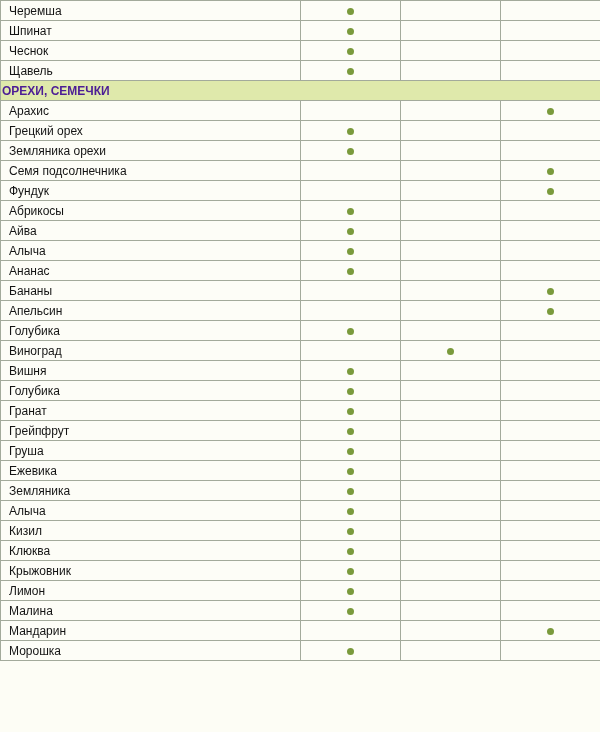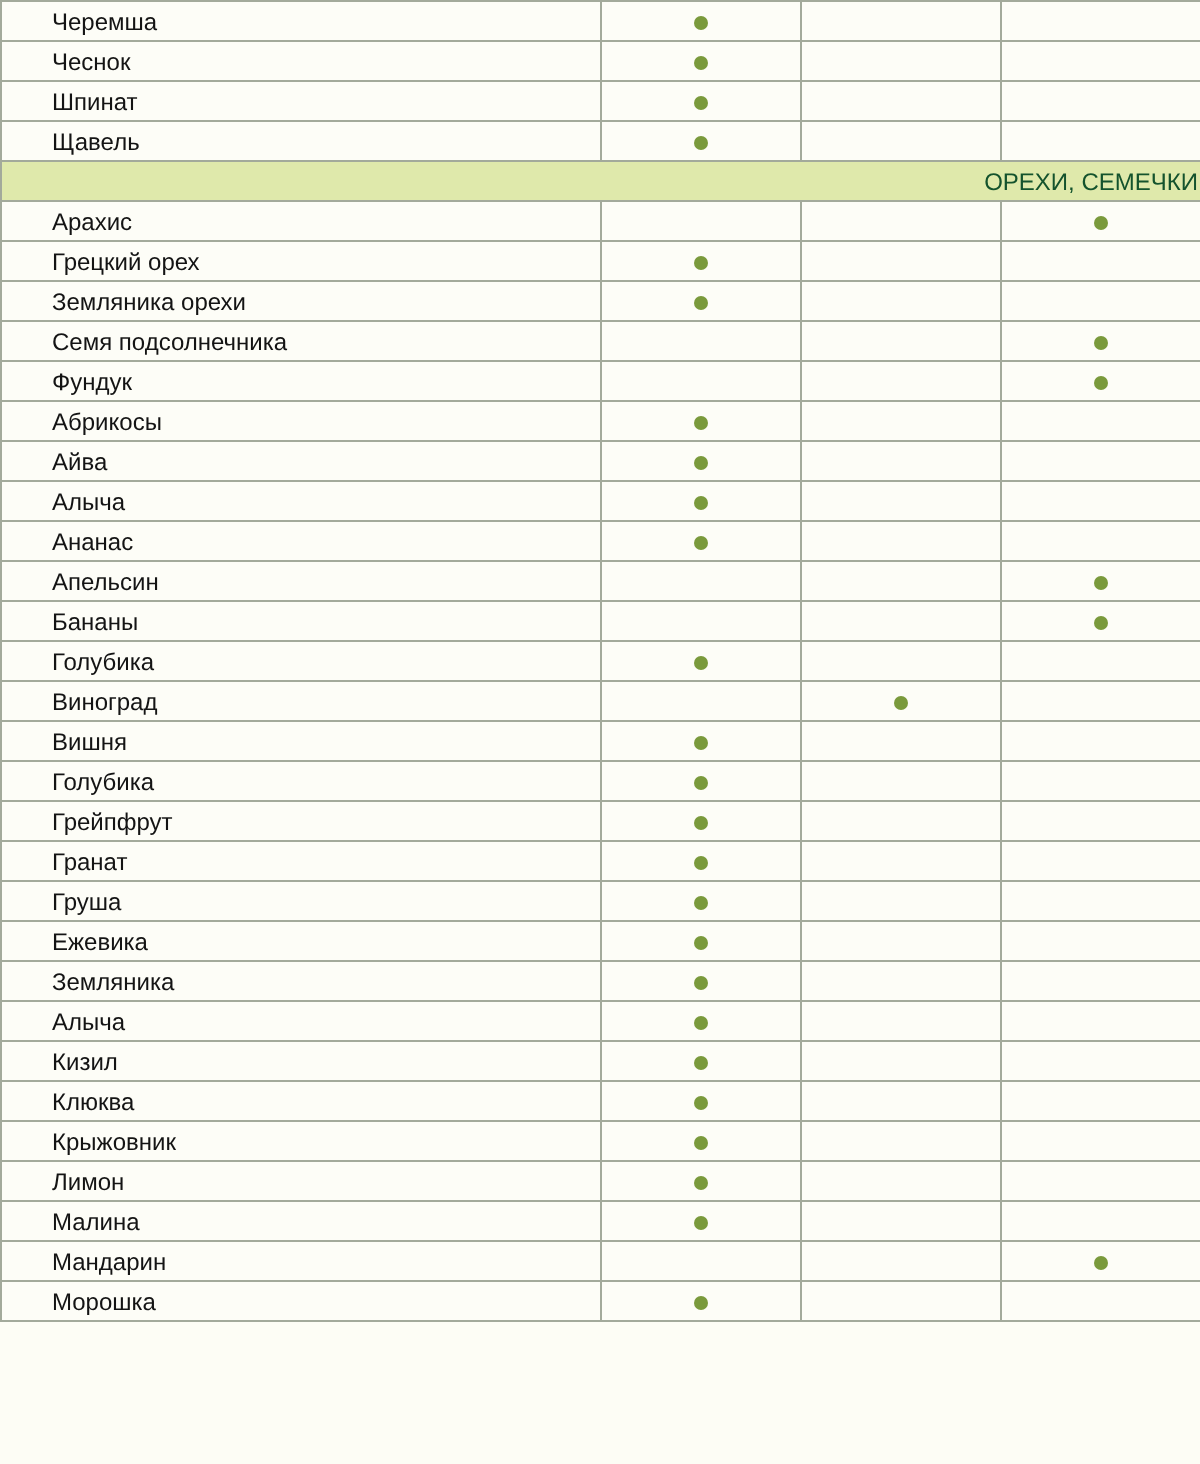--- a/index.html
+++ b/index.html
@@ -21,42 +21,42 @@
   td {
     border: 1px solid #a3aa9b;
     height: 20px;
     font-size: 12px;
     color: #141414;
     box-sizing: border-box;
     overflow: hidden;
     white-space: nowrap;
   }
   td.name-cell {
-    padding: 0 4px 0 25px;
+    padding: 0 4px 0 8px;
     background: #fdfdf7;
     vertical-align: middle;
   }
   td.dot-cell {
     text-align: center;
     vertical-align: middle;
     background: #fdfdf7;
   }
   span.dot {
     display: inline-block;
     width: 7px;
     height: 7px;
     border-radius: 50%;
     background: #7a9a3c;
     vertical-align: middle;
   }
   td.section-cell {
     background: #dfe9ab;
-    text-align: right;
-    font-weight: normal;
-    color: #14532d;
+    text-align: left;
+    font-weight: bold;
+    color: #4c1d95;
     vertical-align: middle;
   }
 </style>
 </head>
 <body>
 
 <table class="food-table">
   <colgroup>
     <col style="width:300px">
     <col style="width:100px">
@@ -64,32 +64,32 @@
     <col style="width:100px">
   </colgroup>
   <tbody>
       <tr>
         <td class="name-cell">Черемша</td>
         <td class="dot-cell"><span class="dot" style="background: rgb(122, 154, 60);"></span></td>
         <td class="dot-cell"></td>
         <td class="dot-cell"></td>
       </tr>
       <tr>
+        <td class="name-cell">Шпинат</td>
+        <td class="dot-cell"><span class="dot" style="background: rgb(122, 154, 60);"></span></td>
+        <td class="dot-cell"></td>
+        <td class="dot-cell"></td>
+      </tr>
+      <tr>
         <td class="name-cell">Чеснок</td>
         <td class="dot-cell"><span class="dot" style="background: rgb(122, 154, 60);"></span></td>
         <td class="dot-cell"></td>
         <td class="dot-cell"></td>
       </tr>
       <tr>
-        <td class="name-cell">Шпинат</td>
-        <td class="dot-cell"><span class="dot" style="background: rgb(122, 154, 60);"></span></td>
-        <td class="dot-cell"></td>
-        <td class="dot-cell"></td>
-      </tr>
-      <tr>
         <td class="name-cell">Щавель</td>
         <td class="dot-cell"><span class="dot" style="background: rgb(122, 154, 60);"></span></td>
         <td class="dot-cell"></td>
         <td class="dot-cell"></td>
       </tr>
       <tr>
         <td colspan="4" class="section-cell" style="background: rgb(223, 233, 171);">ОРЕХИ, СЕМЕЧКИ</td>
       </tr>
       <tr>
         <td class="name-cell">Арахис</td>
@@ -139,32 +139,32 @@
         <td class="dot-cell"></td>
         <td class="dot-cell"></td>
       </tr>
       <tr>
         <td class="name-cell">Ананас</td>
         <td class="dot-cell"><span class="dot" style="background: rgb(122, 154, 60);"></span></td>
         <td class="dot-cell"></td>
         <td class="dot-cell"></td>
       </tr>
       <tr>
+        <td class="name-cell">Бананы</td>
+        <td class="dot-cell"></td>
+        <td class="dot-cell"></td>
+        <td class="dot-cell"><span class="dot" style="background: rgb(122, 154, 60);"></span></td>
+      </tr>
+      <tr>
         <td class="name-cell">Апельсин</td>
         <td class="dot-cell"></td>
         <td class="dot-cell"></td>
         <td class="dot-cell"><span class="dot" style="background: rgb(122, 154, 60);"></span></td>
       </tr>
       <tr>
-        <td class="name-cell">Бананы</td>
-        <td class="dot-cell"></td>
-        <td class="dot-cell"></td>
-        <td class="dot-cell"><span class="dot" style="background: rgb(122, 154, 60);"></span></td>
-      </tr>
-      <tr>
         <td class="name-cell">Голубика</td>
         <td class="dot-cell"><span class="dot" style="background: rgb(122, 154, 60);"></span></td>
         <td class="dot-cell"></td>
         <td class="dot-cell"></td>
       </tr>
       <tr>
         <td class="name-cell">Виноград</td>
         <td class="dot-cell"></td>
         <td class="dot-cell"><span class="dot" style="background: rgb(122, 154, 60);"></span></td>
         <td class="dot-cell"></td>
@@ -175,27 +175,27 @@
         <td class="dot-cell"></td>
         <td class="dot-cell"></td>
       </tr>
       <tr>
         <td class="name-cell">Голубика</td>
         <td class="dot-cell"><span class="dot" style="background: rgb(122, 154, 60);"></span></td>
         <td class="dot-cell"></td>
         <td class="dot-cell"></td>
       </tr>
       <tr>
+        <td class="name-cell">Гранат</td>
+        <td class="dot-cell"><span class="dot" style="background: rgb(122, 154, 60);"></span></td>
+        <td class="dot-cell"></td>
+        <td class="dot-cell"></td>
+      </tr>
+      <tr>
         <td class="name-cell">Грейпфрут</td>
-        <td class="dot-cell"><span class="dot" style="background: rgb(122, 154, 60);"></span></td>
-        <td class="dot-cell"></td>
-        <td class="dot-cell"></td>
-      </tr>
-      <tr>
-        <td class="name-cell">Гранат</td>
         <td class="dot-cell"><span class="dot" style="background: rgb(122, 154, 60);"></span></td>
         <td class="dot-cell"></td>
         <td class="dot-cell"></td>
       </tr>
       <tr>
         <td class="name-cell">Груша</td>
         <td class="dot-cell"><span class="dot" style="background: rgb(122, 154, 60);"></span></td>
         <td class="dot-cell"></td>
         <td class="dot-cell"></td>
       </tr>

